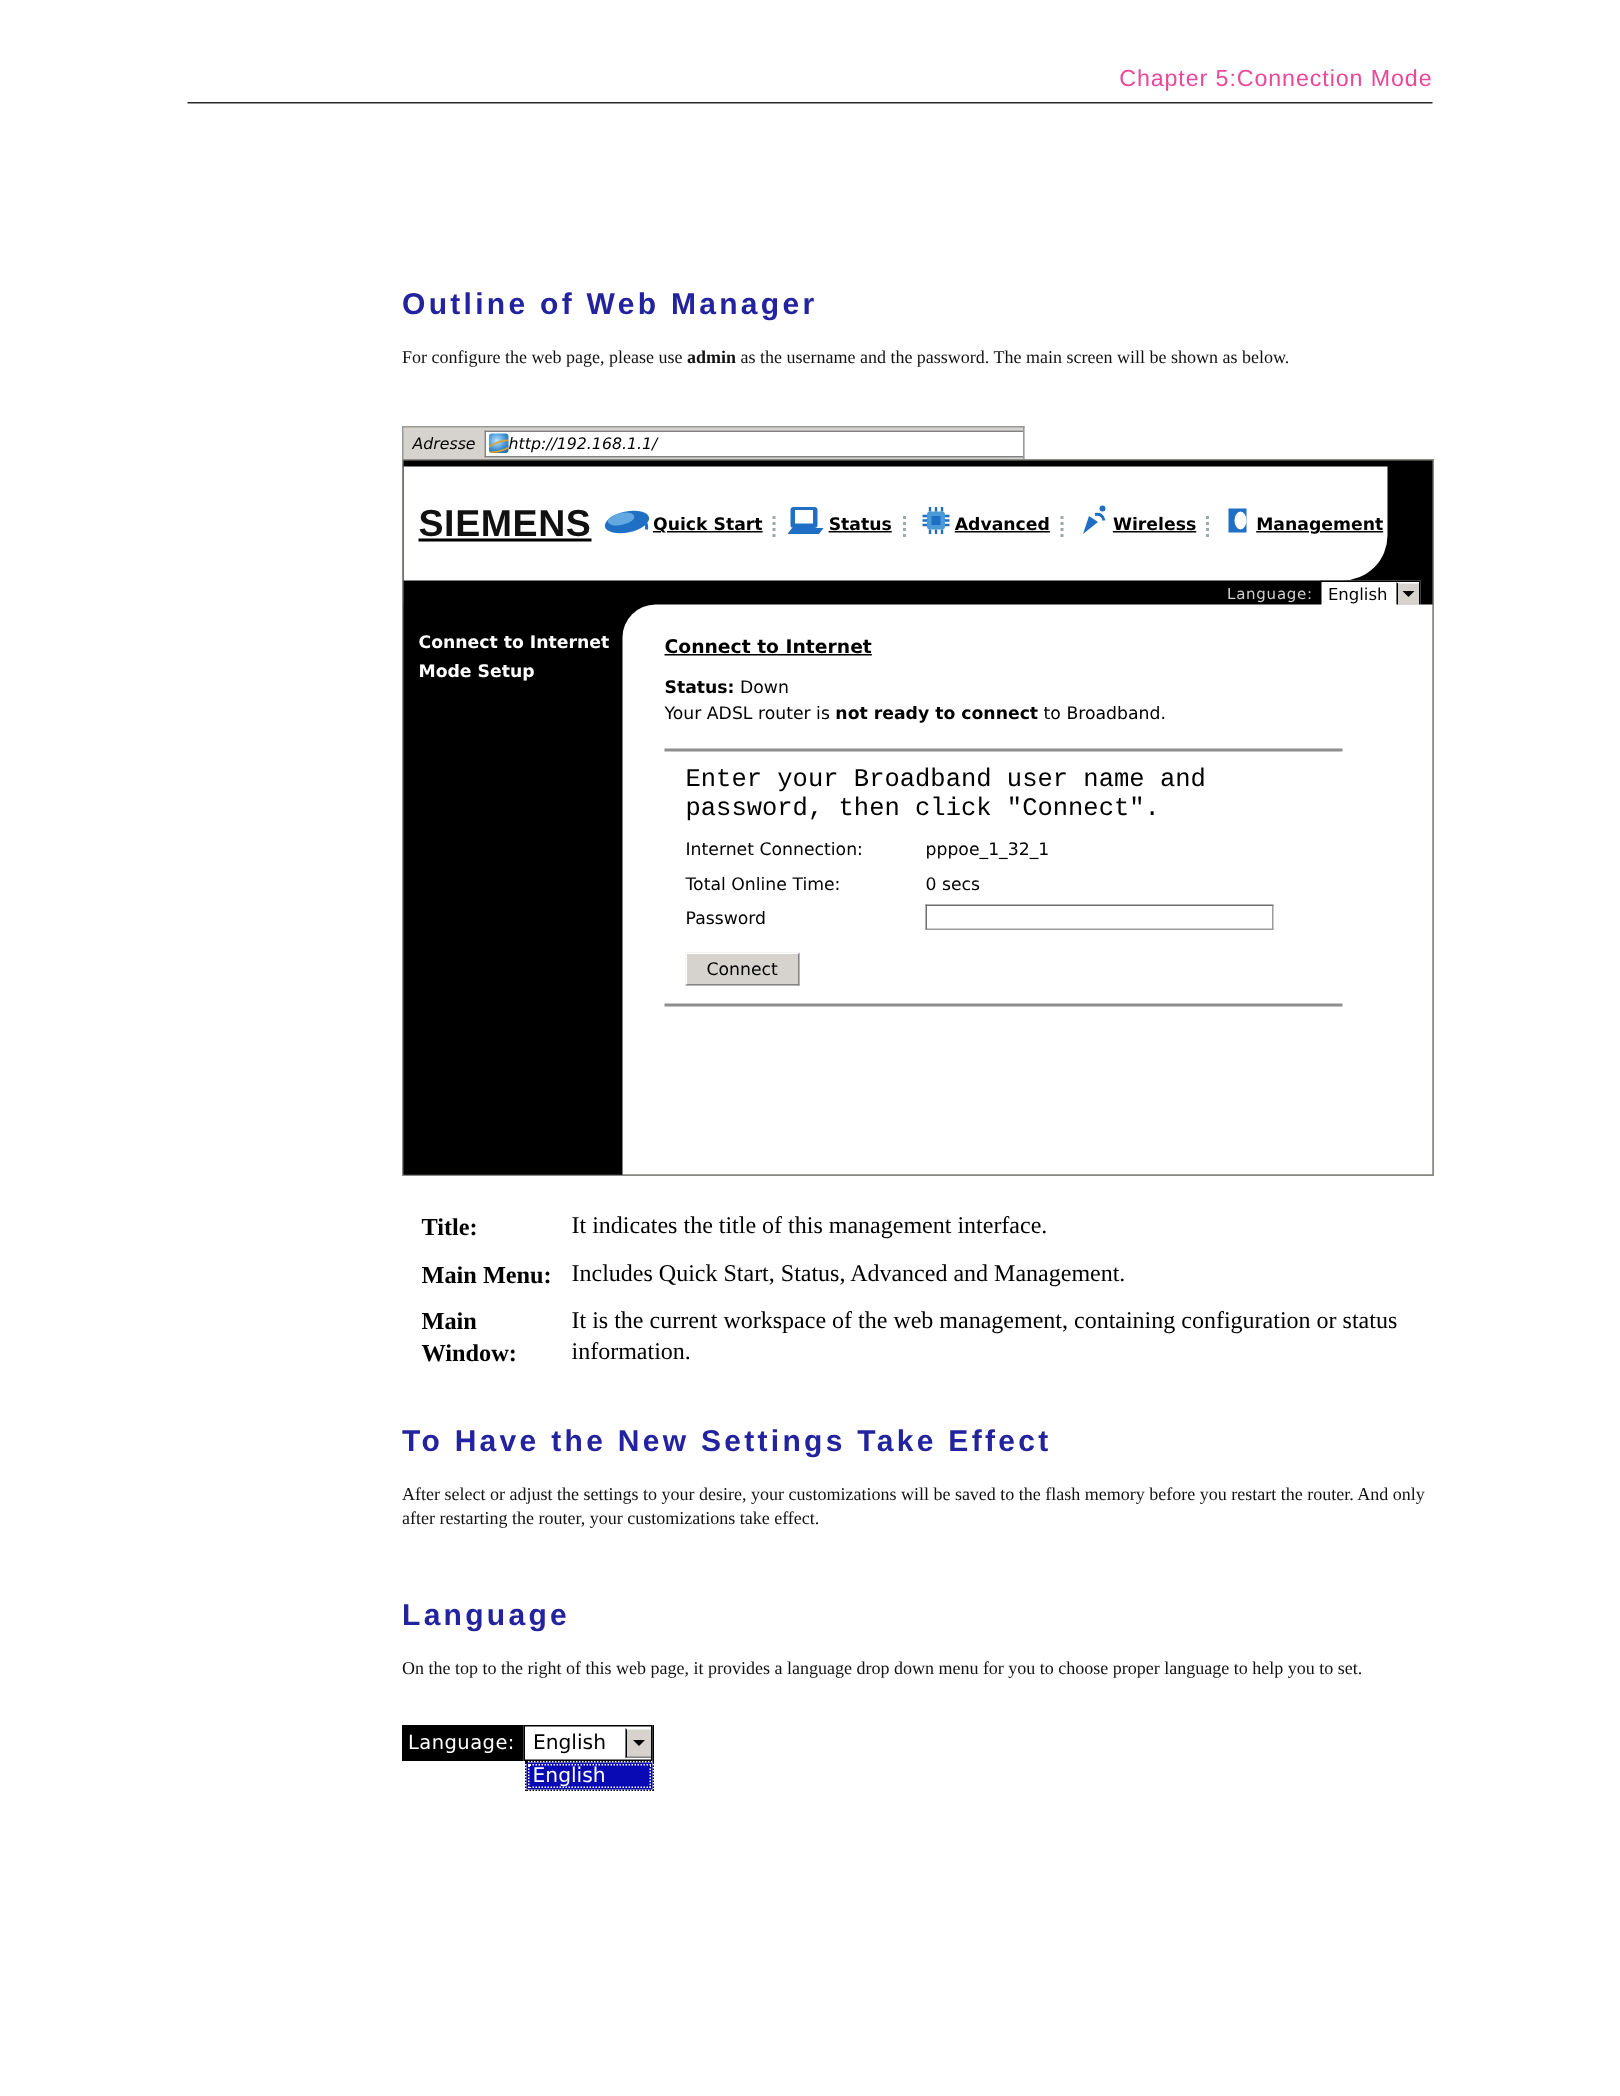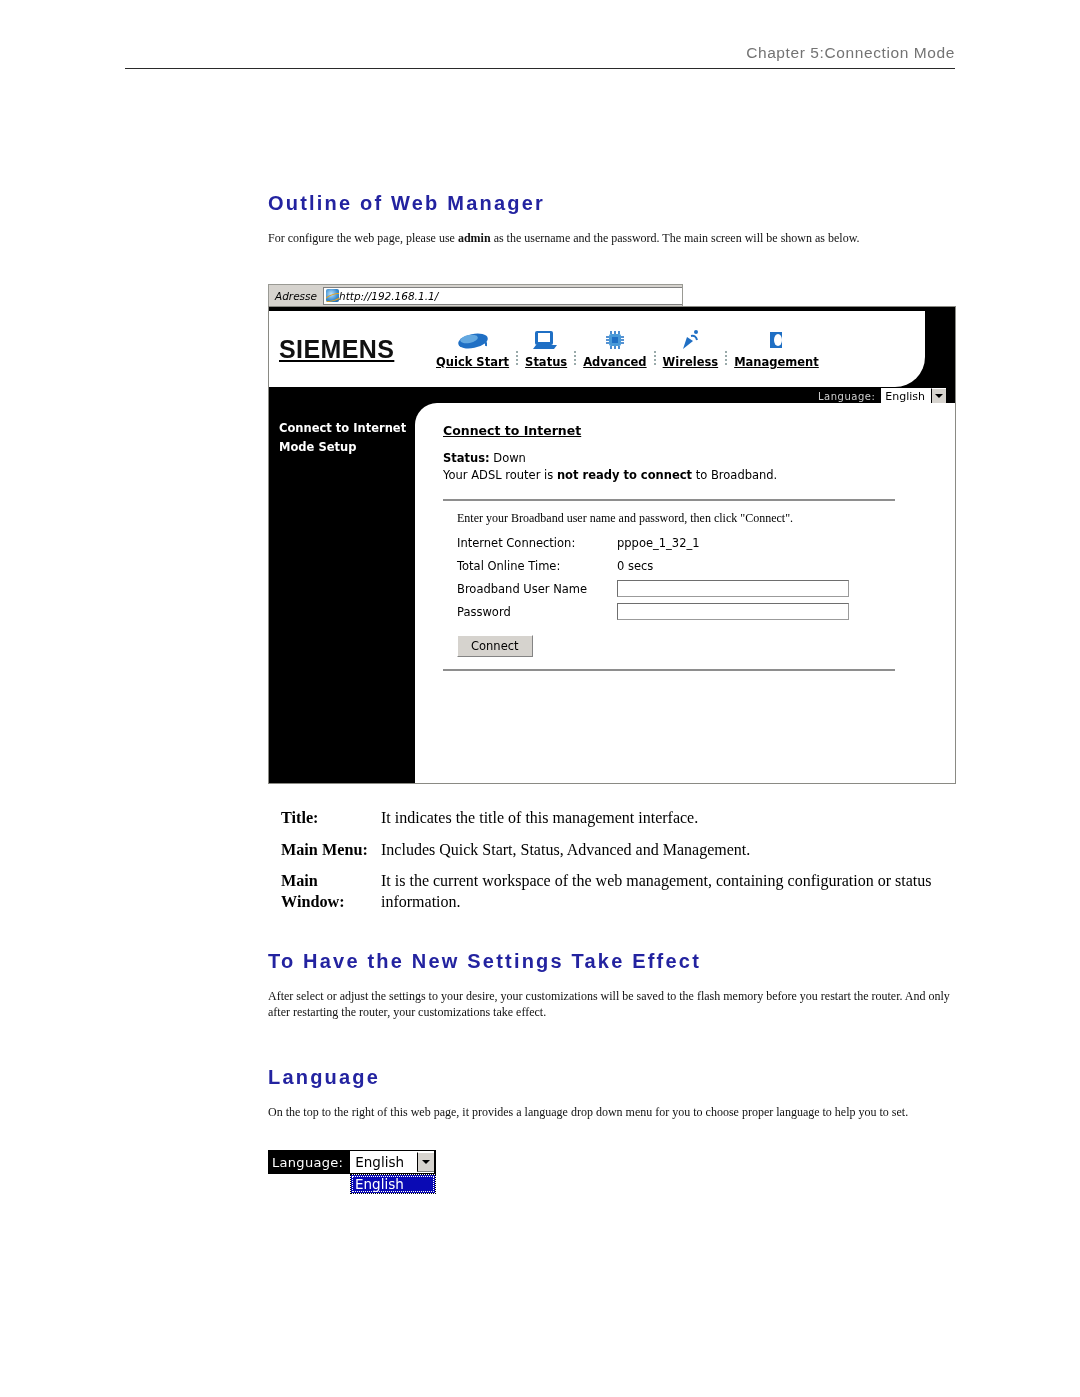--- a/index.html
+++ b/index.html
@@ -16,21 +16,21 @@
   }
 
   
   #page-header {
     position: absolute;
     left: 125px; top: 44px; width: 830px;
     text-align: right;
     font-family: "Liberation Sans", sans-serif;
     font-size: 15.5px;
     letter-spacing: 0.6px;
-    color: #737373;
+    color: #ec4899;
     padding-bottom: 6px;
     border-bottom: 1.4px solid #2a2a2a;
   }
 
   
   .content { position: absolute; left: 268px; width: 688px; }
 
   h2.sec-title {
     font-family: "Liberation Sans", sans-serif;
     color: #2323a0;
@@ -156,21 +156,21 @@
     margin-left: 10px;
     width: 150px;
   }
   #main-menu {
     display: flex;
     align-items: flex-end;
     gap: 0px;
   }
   .menu-item {
     display: flex;
-    flex-direction: column;
+    flex-direction: row;
     align-items: center;
     padding: 0 7px;
     cursor: pointer;
   }
   .menu-icon { height: 24px; margin-bottom: 2px; display:block; }
   .menu-label {
     font-family: "DejaVu Sans", sans-serif;
     font-weight: bold;
     font-size: 11.5px;
     color: #000;
@@ -273,22 +273,22 @@
   
   #connect-panel {
     margin-top: 16px;
     width: 452px;
     background: #ffffff;
     border-top: 2px solid #8e8e8e;
     border-bottom: 2px solid #8e8e8e;
     padding: 10px 0 12px 14px;
   }
   #connect-panel-hint {
-    font-family: Liberation Serif, serif;
-    font-size: 12px;
+    font-family: Liberation Mono, monospace;
+    font-size: 17px;
     color: #000;
     margin-bottom: 7px;
   }
   .form-row {
     display: flex;
     align-items: center;
     margin-bottom: 4px;
     height: 19px;
   }
   .form-label {
@@ -491,24 +491,20 @@
         <div class="form-row">
           <span class="form-label">Internet Connection:</span>
           <span class="form-value">pppoe_1_32_1</span>
         </div>
 
         <div class="form-row">
           <span class="form-label">Total Online Time:</span>
           <span class="form-value">0 secs</span>
         </div>
 
-        <div class="form-row">
-          <span class="form-label">Broadband User Name</span>
-          <input class="text-input" type="text" value="" style="">
-        </div>
 
         <div class="form-row">
           <span class="form-label">Password</span>
           <input class="text-input" type="password" value="" style="">
         </div>
 
         <button id="connect-button">Connect</button>
       </div>
     </div>
 

